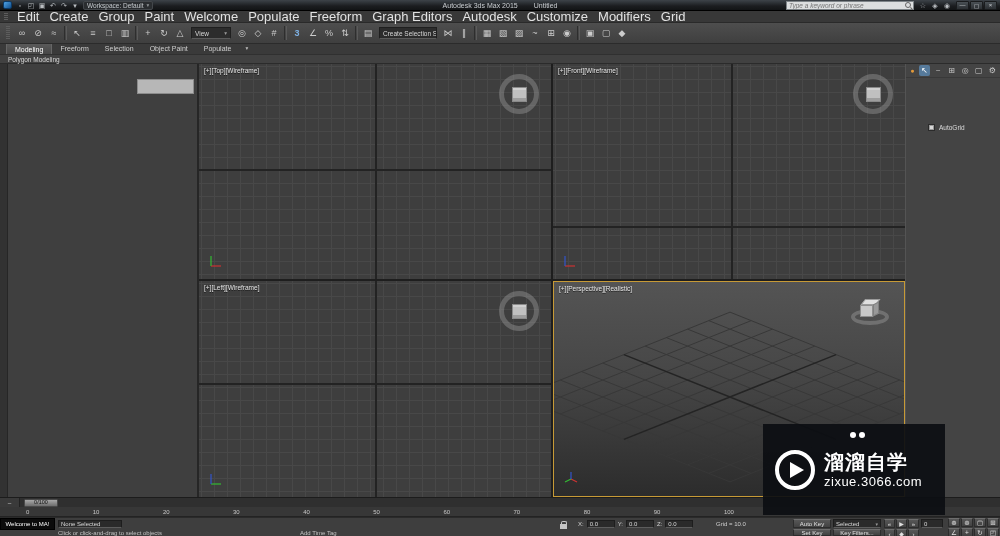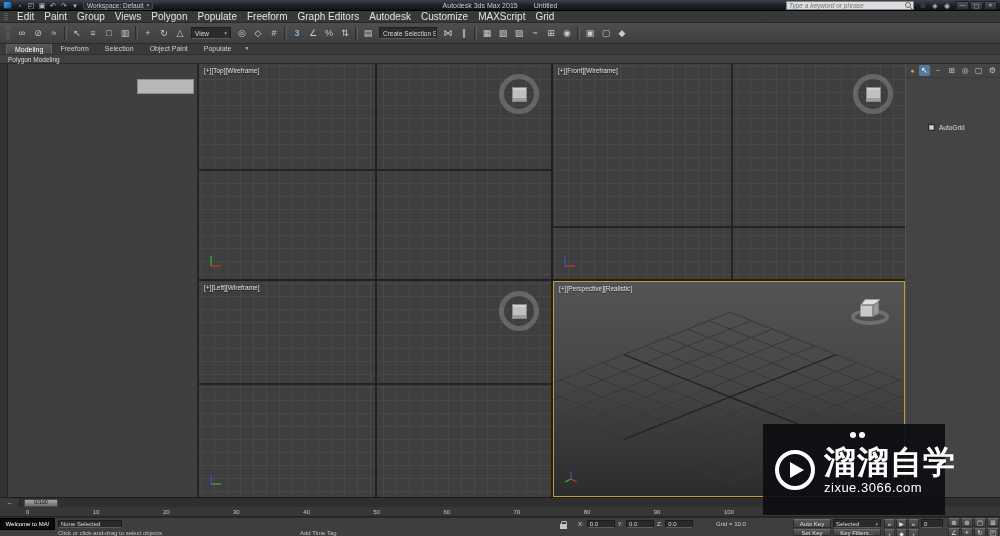--- a/index.html
+++ b/index.html
@@ -18,21 +18,21 @@
 .searchbox input{border:none;outline:none;background:transparent;font-size:6.5px;font-style:italic;color:#5a5a5a;width:100%;font-family:inherit}
 .searchicon{width:6px;height:6px;border:1px solid #666;border-radius:50%;position:relative;flex:none}
 .searchicon::after{content:"";position:absolute;width:3px;height:1px;background:#666;transform:rotate(45deg);left:4px;top:5px}
 .icicons{display:flex;gap:2px}
 .winbtns{display:flex;gap:1px}
 .winbtn{width:13px;height:9px;display:flex;align-items:center;justify-content:center;font-size:6px;color:#cfd3d7;background:linear-gradient(#4a5055,#2b2f33);border:1px solid #1a1c1e;border-radius:1px}
 
 .menubar{position:absolute;left:0;top:11px;width:1000px;height:12px;background:#383838;border-bottom:1px solid #2a2a2a;display:flex;align-items:center;z-index:39}
 .grip{width:4px;height:8px;margin:0 4px;background:repeating-linear-gradient(180deg,#5d5d5d 0 1px,transparent 1px 2px)}
 .menuitems{display:flex}
-.menuitem{font-size:10px;color:#e2e2e2;padding:8px 5px;line-height:12px;white-space:nowrap}
+.menuitem{font-size:13px;color:#e2e2e2;padding:8px 5px;line-height:12px;white-space:nowrap}
 
 .maintoolbar{position:absolute;left:0;top:23px;width:1000px;height:21px;background:linear-gradient(#4e4e4e,#3f3f3f);border-bottom:1px solid #2b2b2b;display:flex;align-items:center;padding:0 2px;z-index:38}
 .grip.tall{height:14px}
 .tbgroup{display:flex;align-items:center}
 .tbi{width:16px;height:16px;display:flex;align-items:center;justify-content:center;font-size:9px;line-height:1;color:#cccccc;flex:none}
 [data-name="toolbar-separator"]{width:3px;height:14px;border-left:1px solid #2e2e2e;border-right:1px solid #5a5a5a;margin:0 2px}
 [data-name="snaps-toggle"]{color:#7fb2e5;font-weight:bold}
 .combo{display:flex;align-items:center;justify-content:space-between;background:#2c2c2c;border:1px solid #1f1f1f;border-bottom-color:#5b5b5b;height:12px;padding:0 3px;color:#d8d8d8;font-size:6.5px;margin:0 3px;width:40px;flex:none;white-space:nowrap;overflow:hidden}
 .combo.wide{width:58px}
 .combo .arr{font-size:5.5px;color:#9a9a9a;margin-left:2px}
@@ -105,21 +105,21 @@
 .transport2{position:absolute;left:884px;top:11px;display:flex;gap:1px}
 .tbtn{width:11px;height:9px;font-size:6px}
 .framefield{width:22px;height:9px;font-size:6px;display:flex;align-items:center;padding:0 2px;margin-left:1px}
 .navgrid1{position:absolute;left:948px;top:0;display:flex;gap:1px}
 .navgrid2{position:absolute;left:948px;top:10px;display:flex;gap:1px}
 .navbtn{width:12px;height:9px;font-size:6.5px}
 
 .watermark{position:absolute;left:763px;top:424px;width:182px;height:91px;background:rgba(12,14,18,.93);z-index:30;display:flex;align-items:center;padding-left:12px;gap:9px}
 .wm-logo{width:40px;height:40px;border:4px solid #fff;border-radius:50%;position:relative;flex:none}
 .wm-logo::after{content:"";position:absolute;left:11px;top:8px;border-left:14px solid #fff;border-top:8px solid transparent;border-bottom:8px solid transparent}
-.wm-brand{font-size:32px;color:#fff;font-weight:bold;letter-spacing:1px;line-height:1.15;white-space:nowrap}
+.wm-brand{font-size:20px;color:#fff;font-weight:bold;letter-spacing:1px;line-height:1.15;white-space:nowrap}
 .wm-site{font-size:13px;color:#fff;letter-spacing:.5px;white-space:nowrap}
 .wm-dots{position:absolute;right:80px;top:8px;display:flex;gap:3px}
 .wm-dots span{width:6px;height:6px;border-radius:50%;background:#fff}
 </style>
 </head>
 <body data-name="application-window">
 
 <div class="titlebar" data-name="title-bar">
   <div class="applogo" data-name="app-logo-icon"></div>
   <div class="qat" data-name="quick-access-toolbar">
@@ -156,30 +156,30 @@
       <span class="winbtn" data-name="close-button">×</span>
     </div>
   </div>
 </div>
 
 <div class="menubar" data-name="menu-bar">
   <span class="grip" data-name="menu-grip"></span>
   <div class="menuitems" data-name="menu-items">
 
   <span class="menuitem" data-name="menu-edit">Edit</span>
-      <span class="menuitem" data-name="menu-tools">Paint</span>
+      <span class="menuitem" data-name="menu-tools">Create</span>
       <span class="menuitem" data-name="menu-group">Group</span>
-      <span class="menuitem" data-name="menu-views">Views</span>
-      <span class="menuitem" data-name="menu-create">Polygon</span>
+      <span class="menuitem" data-name="menu-views">Paint</span>
+      <span class="menuitem" data-name="menu-create">Welcome</span>
       <span class="menuitem" data-name="menu-modifiers">Populate</span>
       <span class="menuitem" data-name="menu-animation">Freeform</span>
       <span class="menuitem" data-name="menu-graph-editors">Graph Editors</span>
       <span class="menuitem" data-name="menu-rendering">Autodesk</span>
       <span class="menuitem" data-name="menu-customize">Customize</span>
-      <span class="menuitem" data-name="menu-maxscript">MAXScript</span>
+      <span class="menuitem" data-name="menu-maxscript">Modifiers</span>
       <span class="menuitem" data-name="menu-help">Grid</span>
     </div>
 </div>
 
 <div class="maintoolbar" data-name="main-toolbar">
   <span class="grip tall" data-name="toolbar-grip"></span>
   <div class="tbgroup" data-name="toolbar-group-select">
 
   <span class="tbi" data-name="select-and-link-icon">∞</span>
       <span class="tbi" data-name="unlink-selection-icon">⊘</span>

